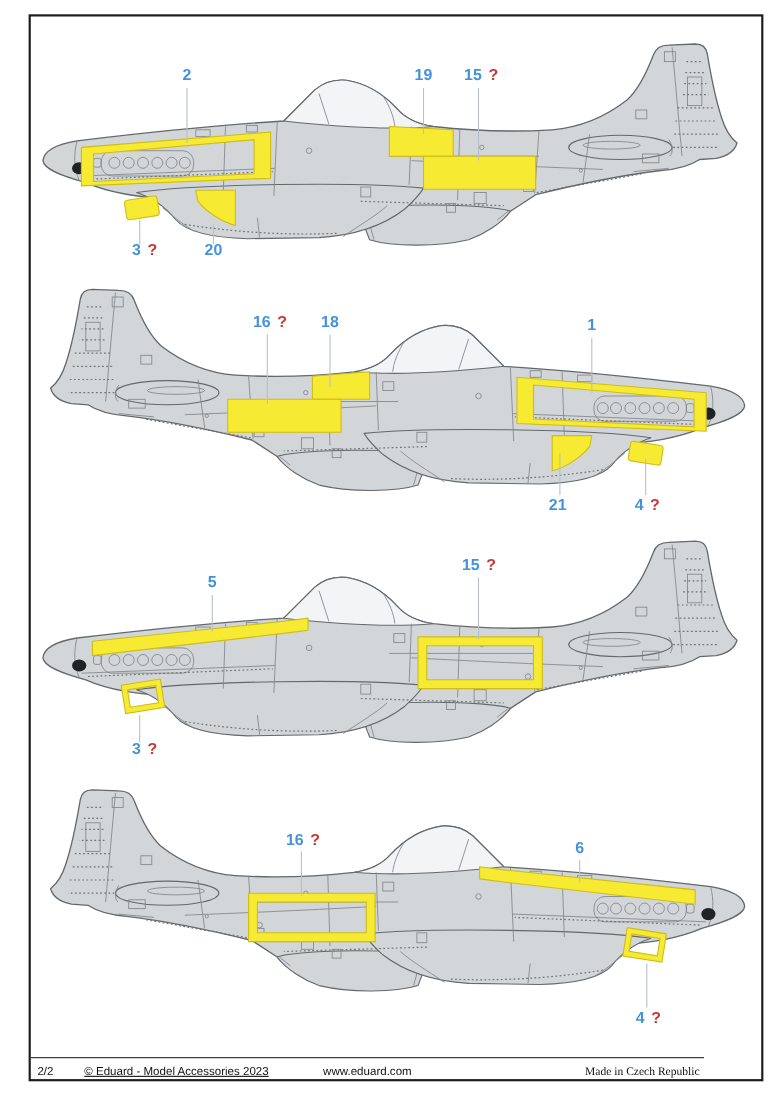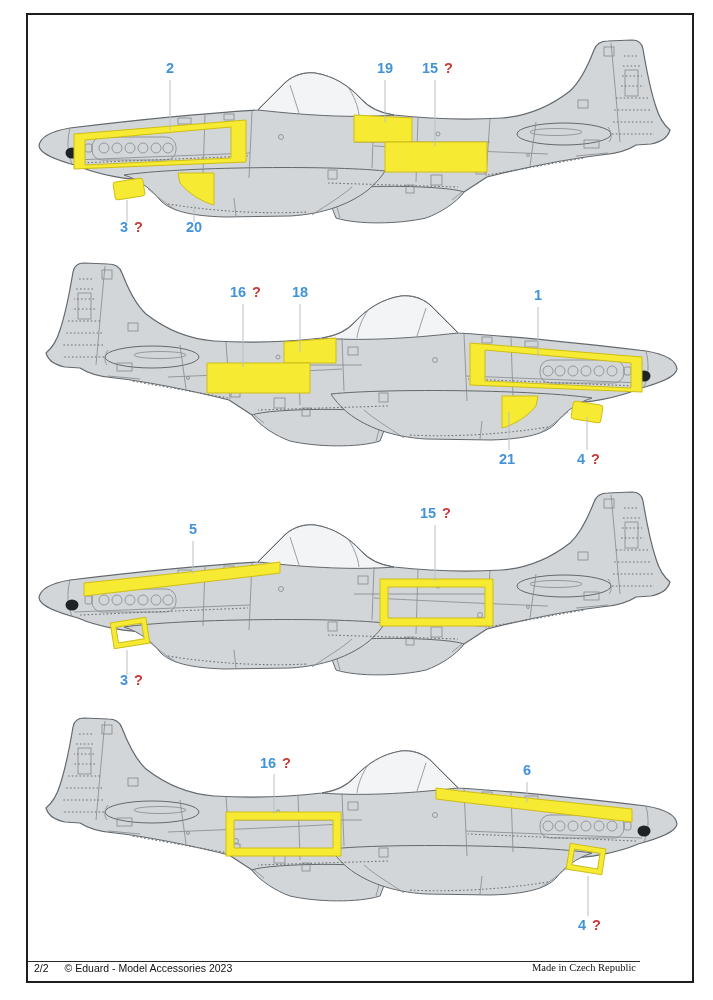--- a/index.html
+++ b/index.html
@@ -2,24 +2,24 @@
 <html><head>
 <meta charset="utf-8">
 <style>
   html,body{margin:0;padding:0}
   body{width:713px;height:1000px;position:relative;background:#fff;overflow:hidden;
        font-family:"Liberation Sans",sans-serif;}
   .page-frame{position:absolute;left:26px;top:13px;width:668px;height:970px;
       border:2px solid #1d1d1d;box-sizing:border-box;background:#fff;}
   .view{position:absolute;left:28px;}
   .footer{position:absolute;left:28px;top:961px;width:612px;height:24px;
-      border-top:1.5px solid #2a2a2a;display:flex;align-items:flex-start;
+      border-top:1.5px solid #2a2a2a;display:flex;align-items:center;
       font-size:10.5px;color:#111;}
   .footer .pagenum{margin-left:6px;}
-  .footer .copy{margin-left:16px;}
+  .footer .copy{margin-left:28px;text-decoration:underline;}
   .footer .site{position:absolute;left:0;right:0;text-align:center;}
   .footer .madein{margin-left:auto;margin-right:4px;font-family:Liberation Serif, serif;}
   
   .body{fill:#d3d6d8;stroke:#64696e;stroke-width:1.2;stroke-linejoin:round}
   .body2{fill:#d3d6d8;stroke:#64696e;stroke-width:1}
   .glass{fill:#f2f4f6;stroke:#64696e;stroke-width:1}
   .pl{fill:none;stroke:#84898e;stroke-width:0.8}
   .riv{fill:none;stroke:#6d7277;stroke-width:1.1;stroke-dasharray:1.6 2.2}
   .dark{fill:#1f2326}
   .mask{fill:#f7ea33;stroke:#cdbd16;stroke-width:1;fill-rule:evenodd}
@@ -227,14 +227,15 @@
     <text class="q" x="254" y="56">?</text>
     <text class="num" x="499" y="63">6</text>
     <text class="num" x="554" y="218">4</text>
     <text class="q" x="564" y="218">?</text>
   </g>
 </svg>
 
 <div class="footer">
   <span class="pagenum">2/2</span>
   <span class="copy">© Eduard - Model Accessories 2023</span>
+  <span class="site">www.eduard.com</span>
   <span class="madein">Made in Czech Republic</span>
 </div>
 
 </body></html>

